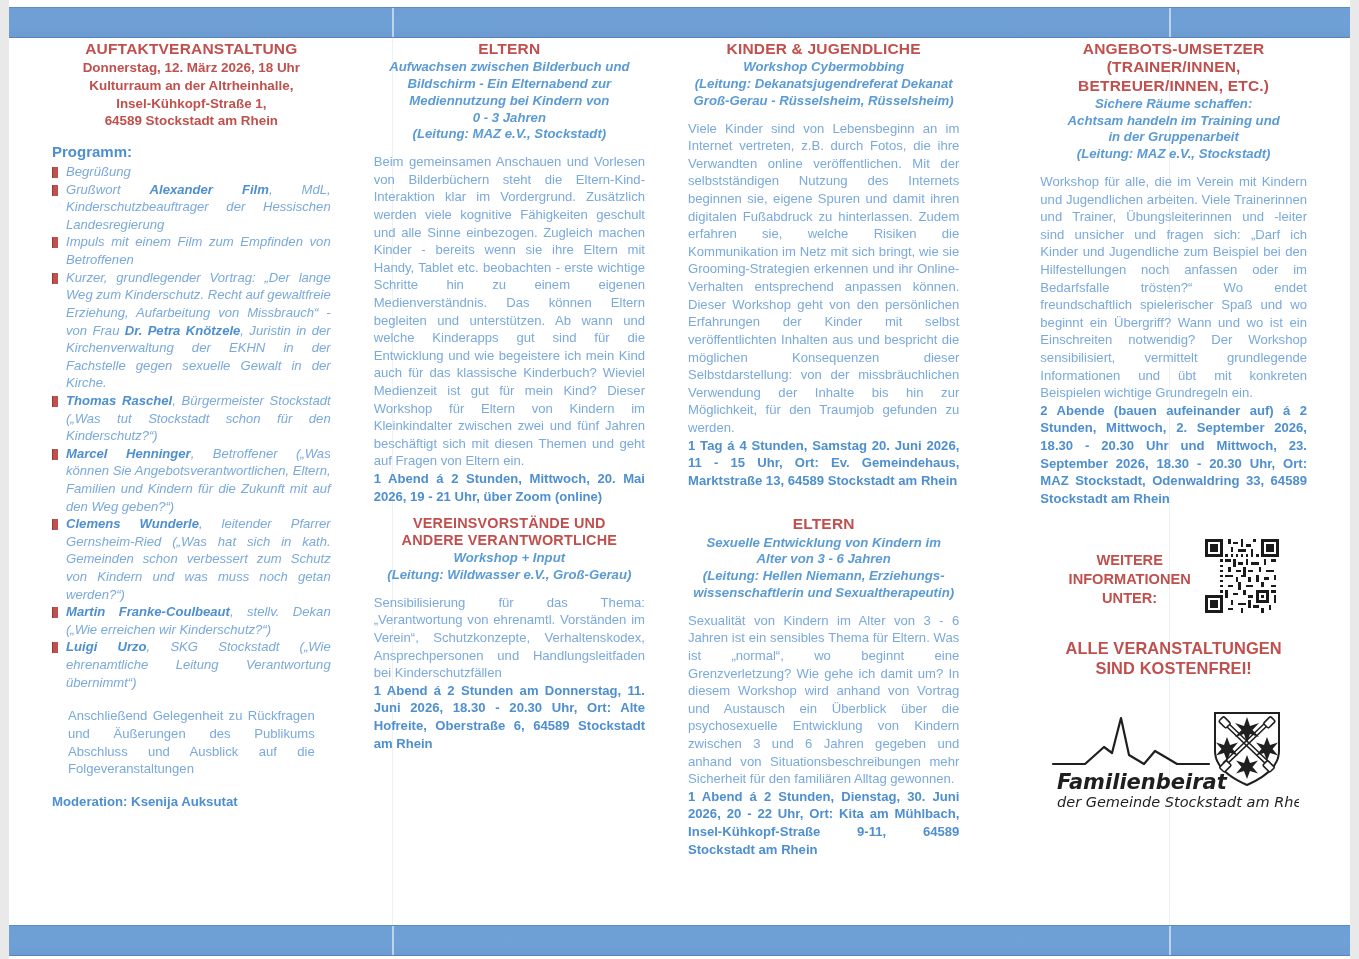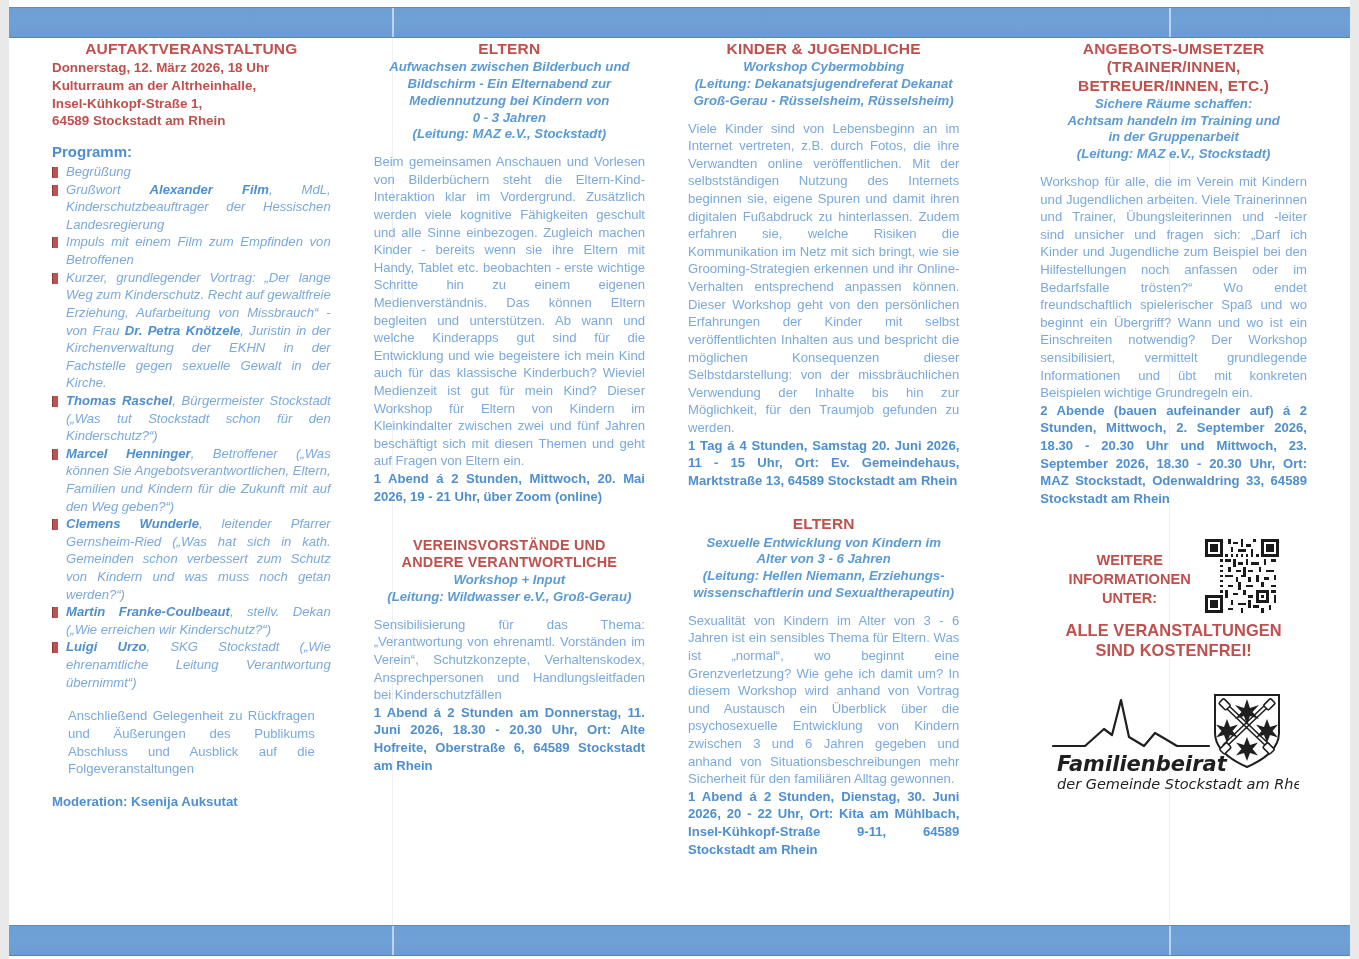--- a/index.html
+++ b/index.html
@@ -104,21 +104,21 @@
     text-align: center;
     margin: 0 0 10px 0;
   }
   .sub-line { display: block; }
 
   .meta {
     color: #c0504d;
     font-weight: bold;
     font-size: 13.4px;
     line-height: 1.32;
-    text-align: left;
+    text-align: center;
     margin: 0;
   }
   .meta-line { display: block; }
 
   p.body {
     color: #7aa9dc;
     font-size: 13.1px;
     line-height: 1.345;
     text-align: justify;
     text-justify: inter-word;
@@ -212,21 +212,21 @@
     height: 74px;
     flex: 0 0 auto;
     background: #fff;
   }
   .free-note {
     color: #c0504d;
     font-weight: bold;
     font-size: 16.4px;
     line-height: 1.2;
     text-align: center;
-    margin-top: 8px;
+    margin-top: 26px;
     letter-spacing: 0.1px;
   }
   .free-note span { display: block; }
 
   
   .logo {
     margin-top: 28px;
     display: flex;
     justify-content: center;
   }
@@ -284,21 +284,21 @@
       <div class="sub">
         <span class="sub-line">Aufwachsen zwischen Bilderbuch und</span>
         <span class="sub-line">Bildschirm - Ein Elternabend zur</span>
         <span class="sub-line">Mediennutzung bei Kindern von</span>
         <span class="sub-line">0 - 3 Jahren</span>
         <span class="sub-line">(Leitung: MAZ e.V., Stockstadt)</span>
       </div>
       <p class="body">Beim gemeinsamen Anschauen und Vorlesen von Bilderbüchern steht die Eltern-Kind-Interaktion klar im Vordergrund. Zusätzlich werden viele kognitive Fähigkeiten geschult und alle Sinne einbezogen. Zugleich machen Kinder - bereits wenn sie ihre Eltern mit Handy, Tablet etc. beobachten - erste wichtige Schritte hin zu einem eigenen Medienverständnis. Das können Eltern begleiten und unterstützen. Ab wann und welche Kinderapps gut sind für die Entwicklung und wie begeistere ich mein Kind auch für das klassische Kinderbuch? Wieviel Medienzeit ist gut für mein Kind? Dieser Workshop für Eltern von Kindern im Kleinkindalter zwischen zwei und fünf Jahren beschäftigt sich mit diesen Themen und geht auf Fragen von Eltern ein.</p>
       <p class="date-line">1 Abend á 2 Stunden, Mittwoch, 20. Mai 2026, 19 - 21 Uhr, über Zoom (online)</p>
 
-      <div class="hd small" style="margin-top:32px;">
+      <div class="hd small" style="margin-top:10px;">
         <span class="meta-line">VEREINSVORSTÄNDE UND</span>
         <span class="meta-line">ANDERE VERANTWORTLICHE</span>
       </div>
       <div class="sub">
         <span class="sub-line">Workshop + Input</span>
         <span class="sub-line">(Leitung: Wildwasser e.V., Groß-Gerau)</span>
       </div>
       <p class="body">Sensibilisierung für das Thema: „Verantwortung von ehrenamtl. Vorständen im Verein“, Schutzkonzepte, Verhaltenskodex, Ansprechpersonen und Handlungsleitfaden bei Kinderschutzfällen</p>
       <p class="date-line">1 Abend á 2 Stunden am Donnerstag, 11. Juni 2026, 18.30 - 20.30 Uhr, Ort: Alte Hofreite, Oberstraße 6, 64589 Stockstadt am Rhein</p>
     </div>

